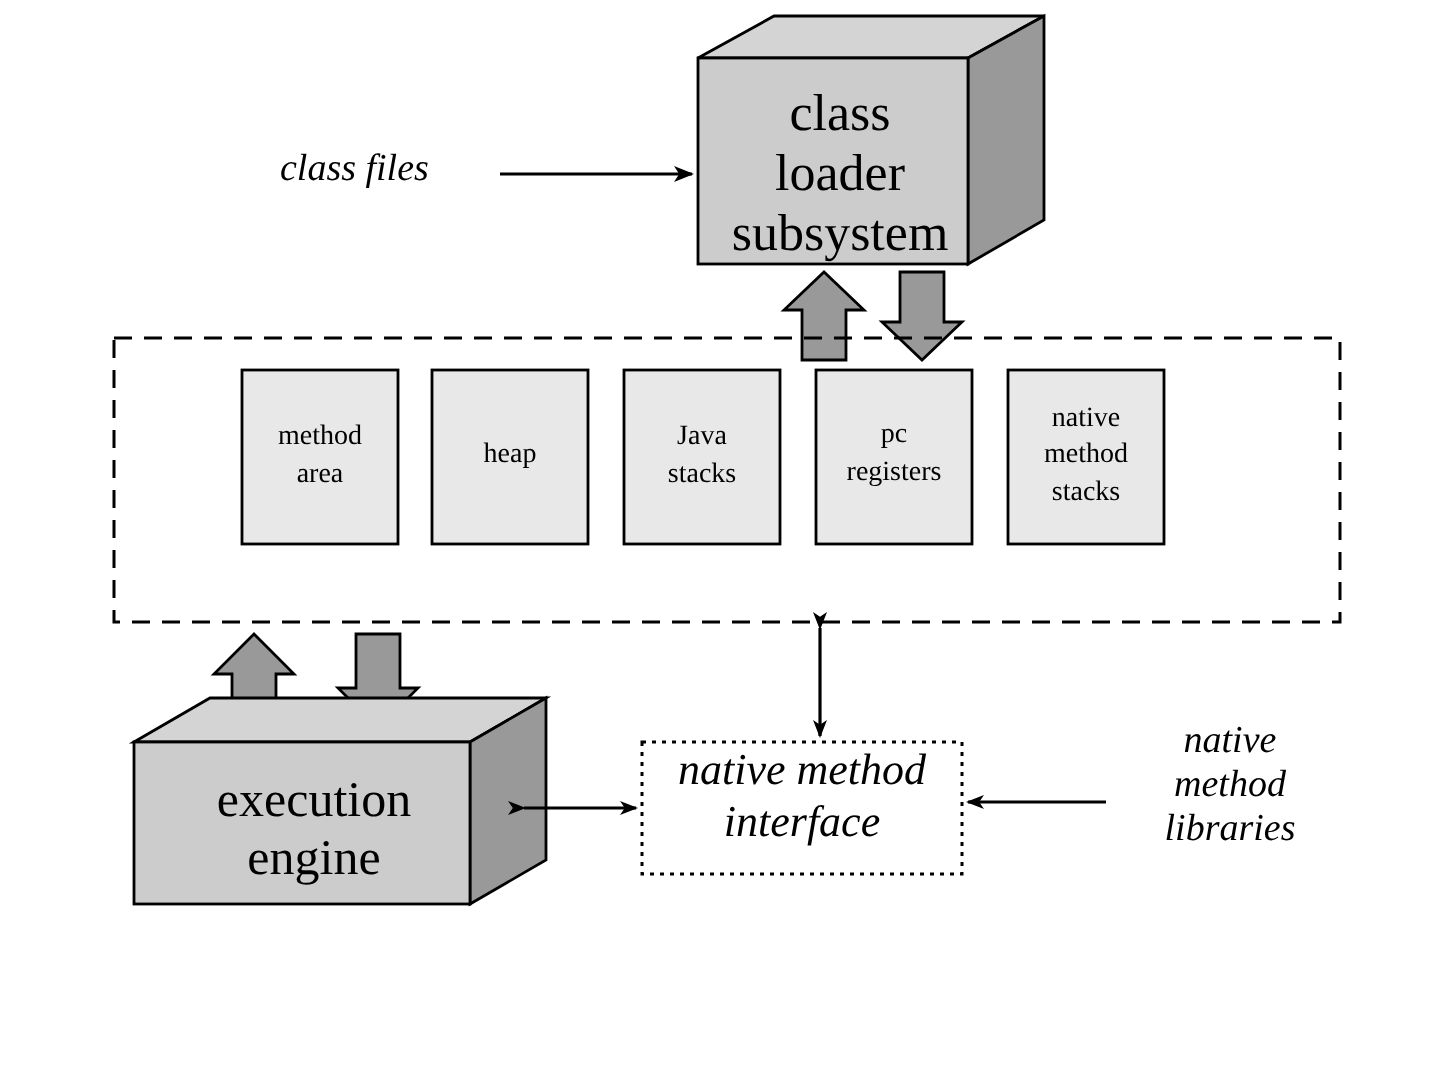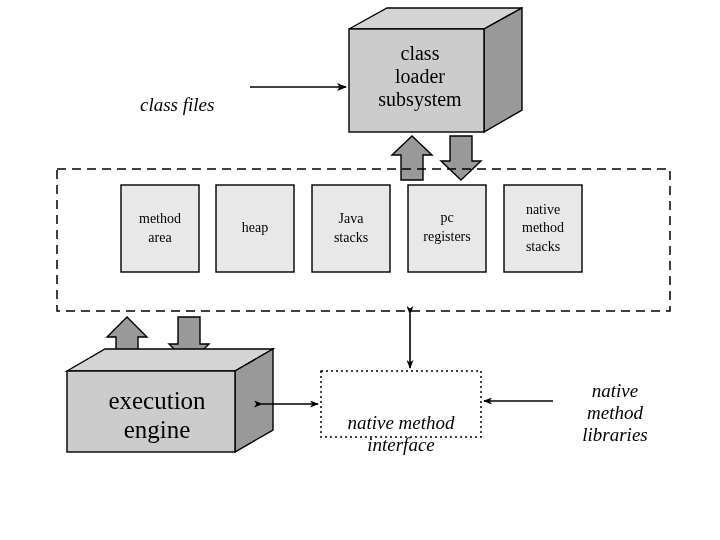--- a/index.html
+++ b/index.html
@@ -25,47 +25,47 @@
   }
 
   
   .lbl {
     position: absolute;
     text-align: center;
     line-height: 1.16;
     color: #000;
     white-space: pre-line;
   }
-  .italic { font-style: italic; margin-top: 20px; }
+  .italic { font-style: italic; }
 
   #class-files-label {
     left: 140px; top: 74px;
     width: 120px;
     font-size: 19px;
     text-align: left;
   }
   #class-loader-label {
     left: 352px; top: 42px;
     width: 136px;
-    font-size: 20px;
+    font-size: 26px;
   }
   #runtime-title-label {
     left: 240px; top: 283px;
     width: 240px;
     font-size: 19px;
   }
   #execution-engine-label {
     left: 72px; top: 386px;
     width: 170px;
     font-size: 25px;
   }
   #nmi-label {
-    left: 322px; top: 392px;
+    left: 322px; top: 372px;
     width: 158px;
-    font-size: 19px;
+    font-size: 22px;
   }
   #nml-label {
     left: 540px; top: 360px;
     width: 150px;
     font-size: 19px;
     text-align: center;
   }
 
   .rda-cell {
     position: absolute;

